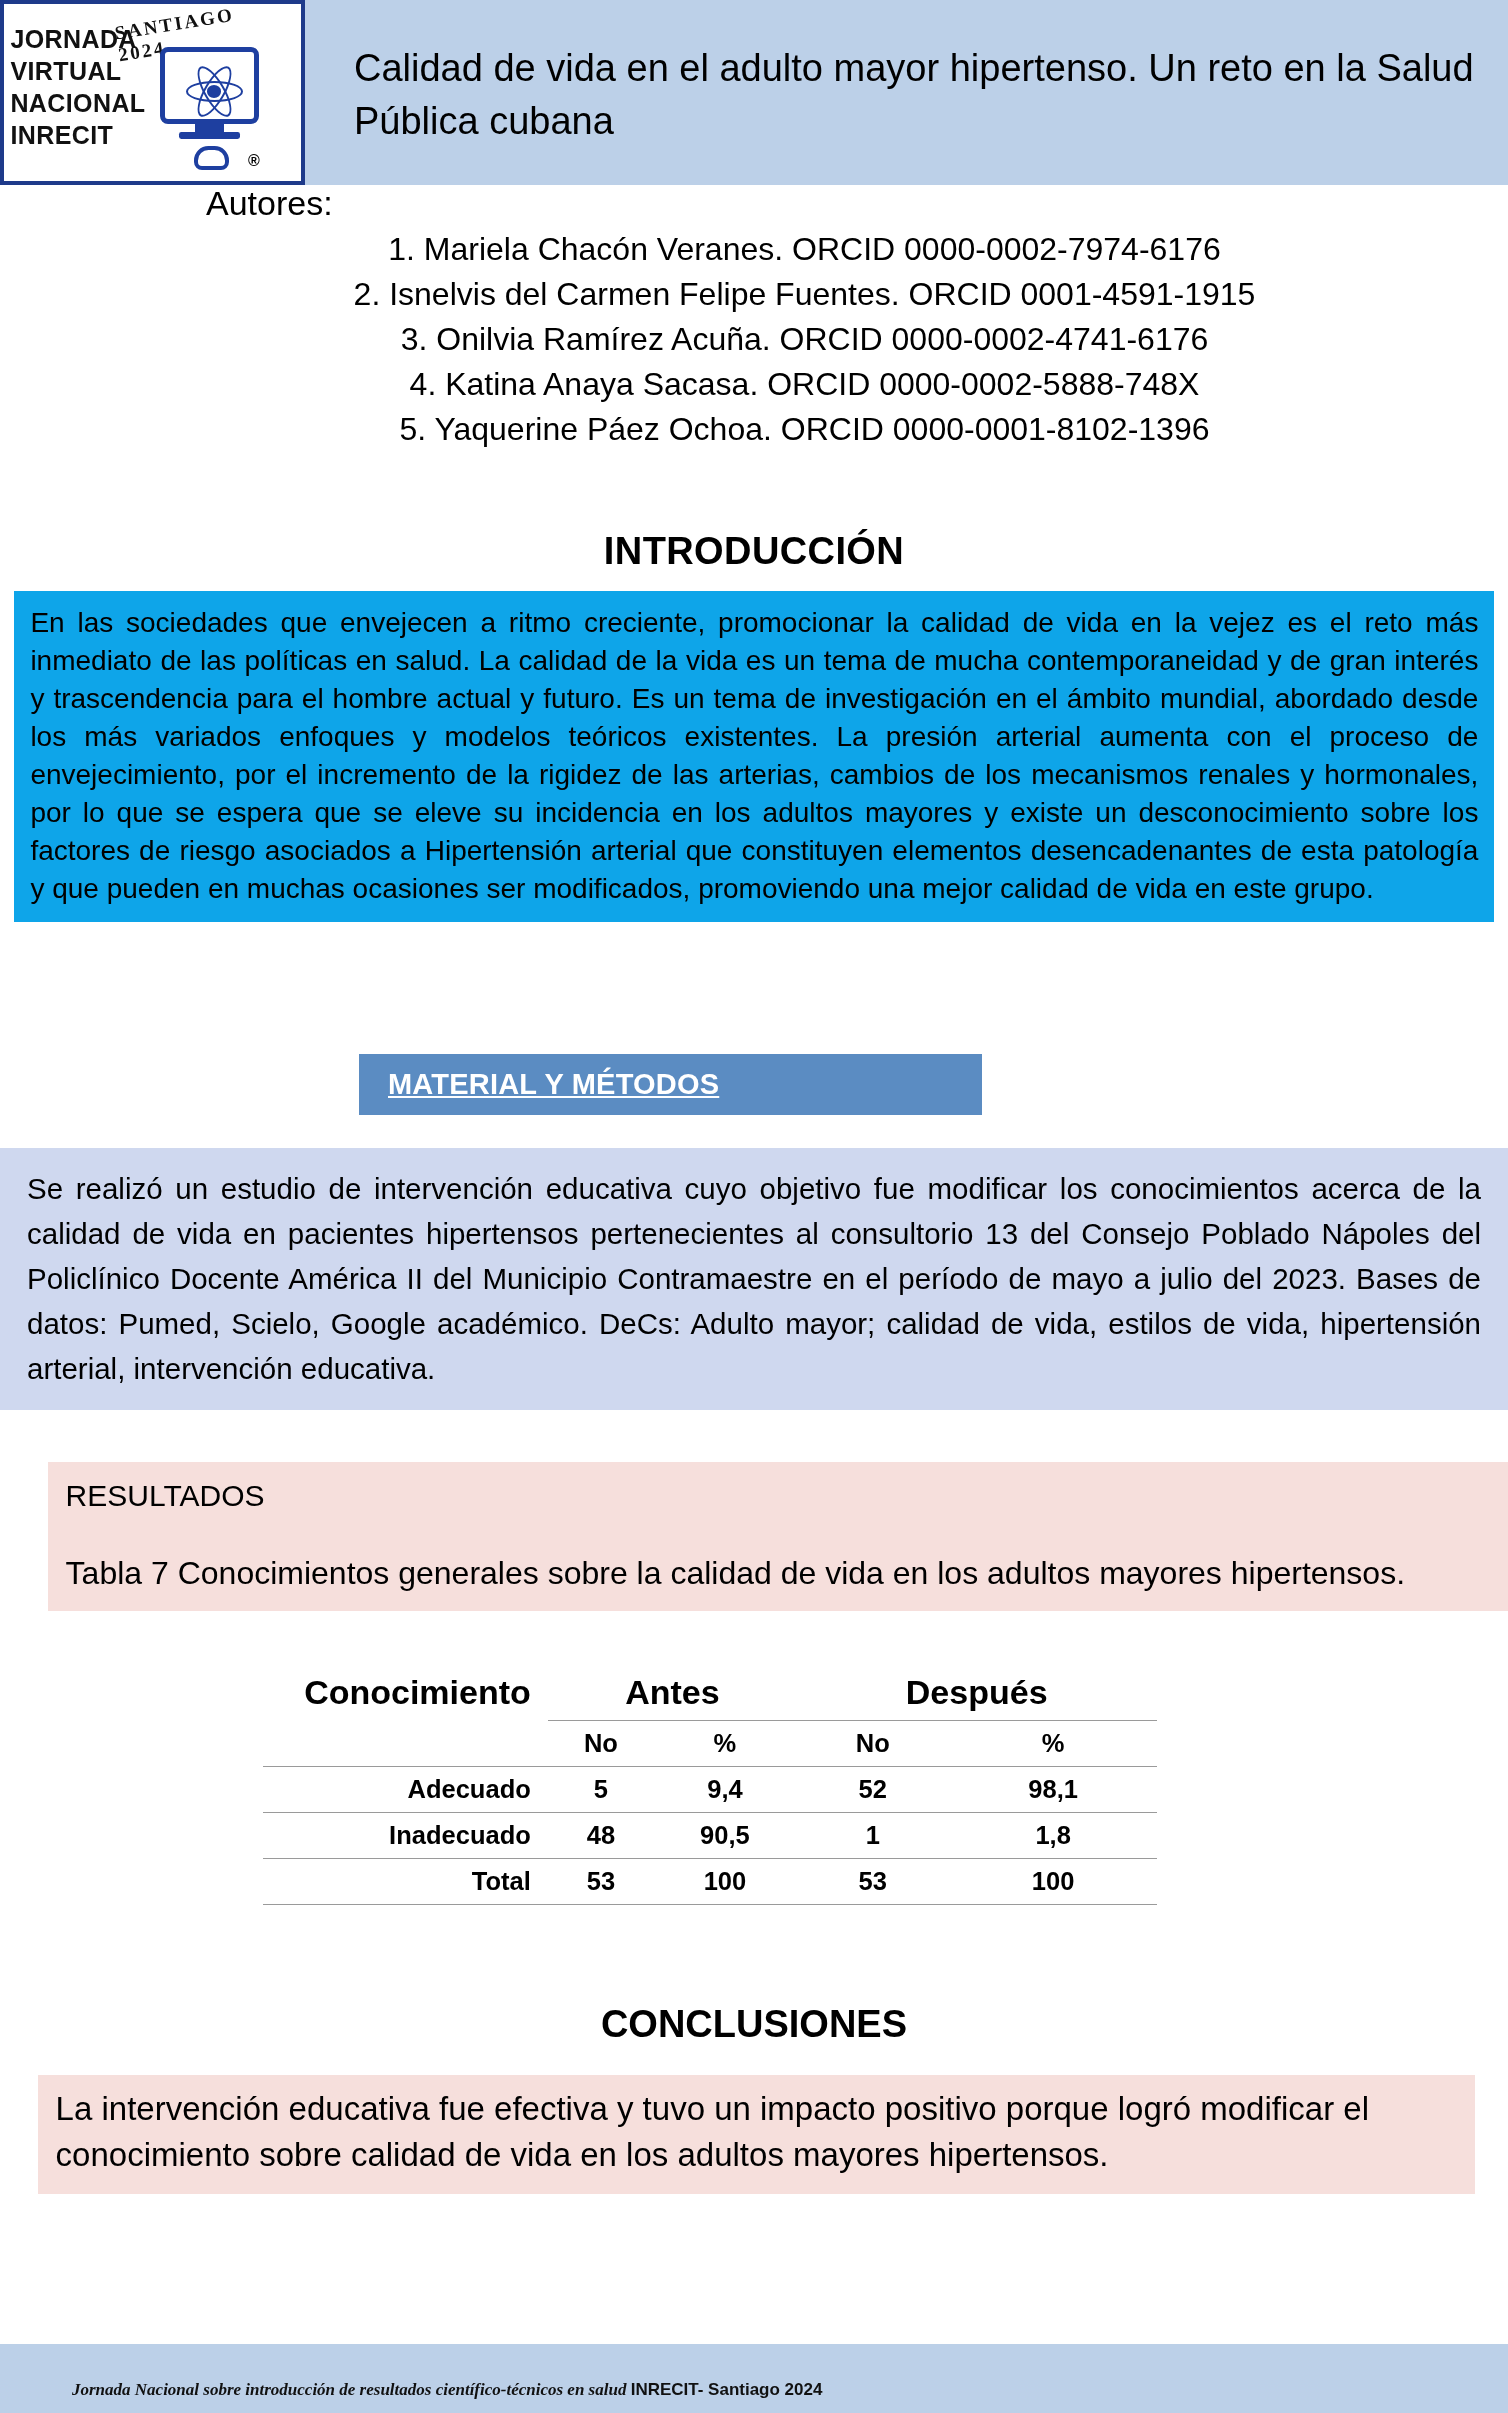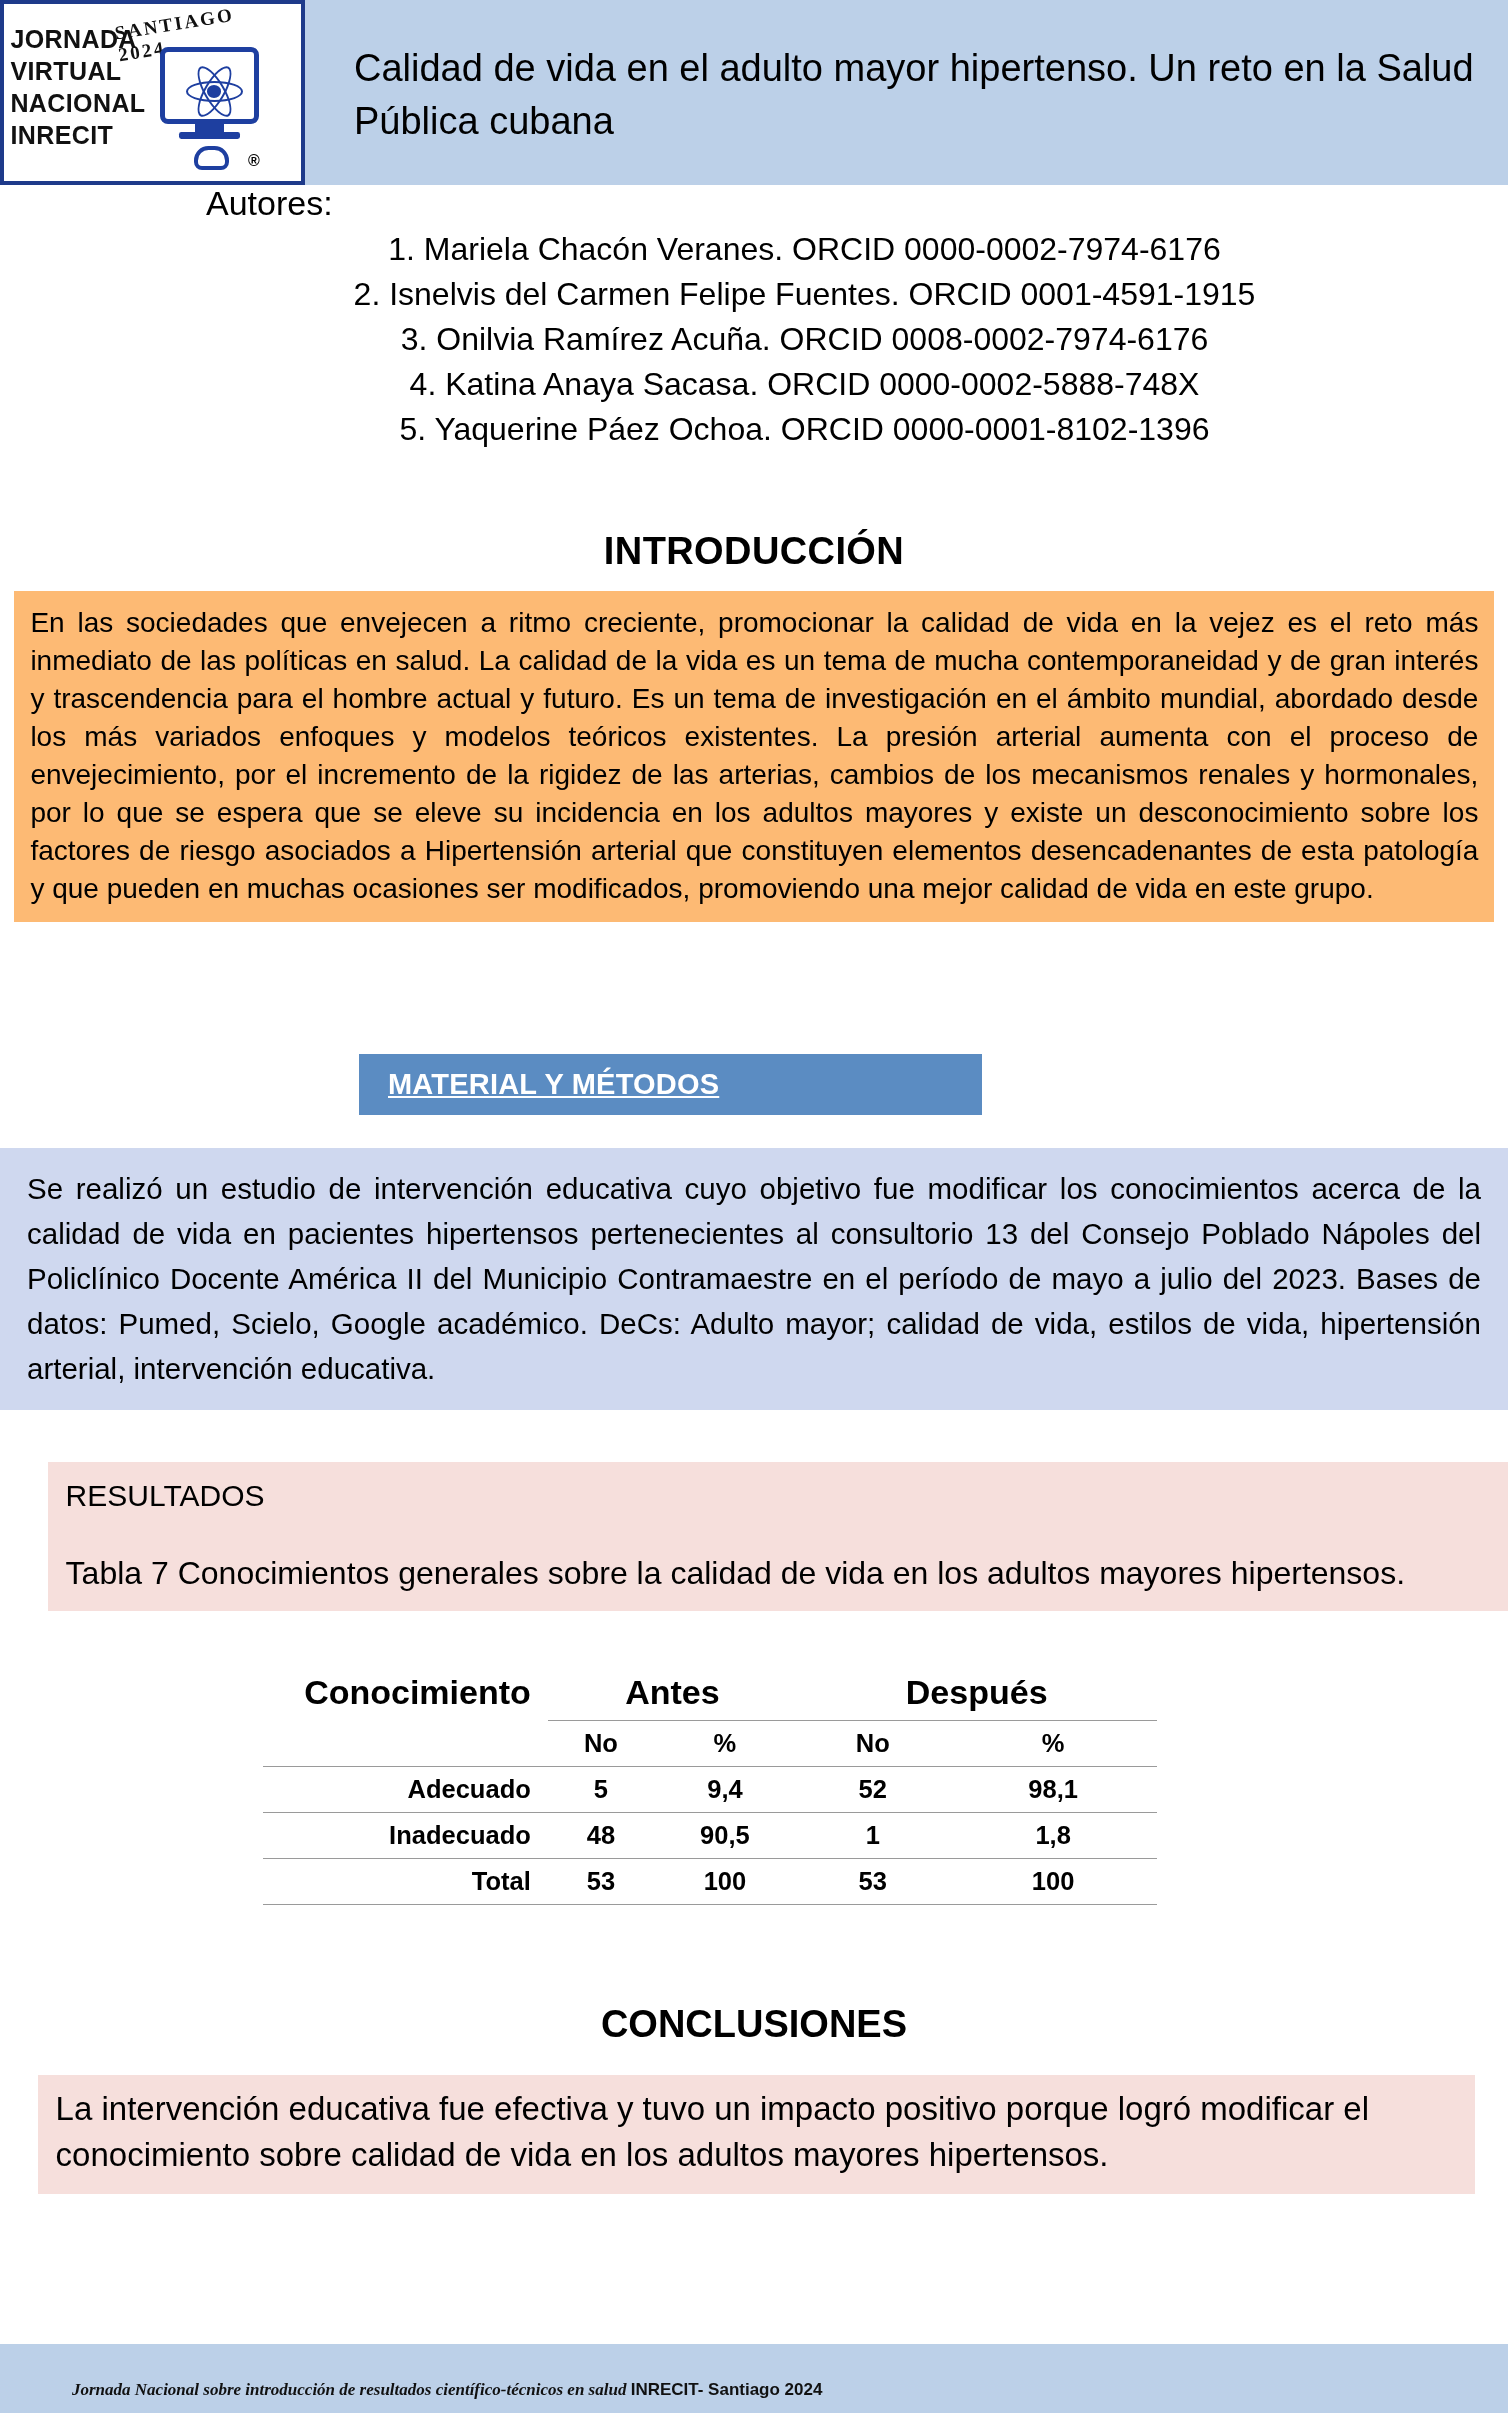--- a/index.html
+++ b/index.html
@@ -196,21 +196,21 @@
     font-weight: bold;
     letter-spacing: 0.4px;
   }
   .intro-box {
     position: absolute;
     left: 14.4px;
     top: 591px;
     width: 1480px;
     padding: 12.8px 16px 14.4px 16px;
     box-sizing: border-box;
-    background: #fdba74;
+    background: #0ea5e9;
     font-size: 28px;
     line-height: 38px;
     text-align: justify;
     font-family: "Liberation Sans", sans-serif;
   }
 
   
   .mm-tab {
     position: absolute;
     left: 359px;
@@ -369,21 +369,21 @@
     <div class="logo-r">®</div>
   </div>
 
   <div class="poster-title">Calidad de vida en el adulto mayor hipertenso. Un reto en la Salud Pública cubana</div>
 
   <div class="authors">
     <div class="lead">Autores:</div>
     <ol>
       <li>1. Mariela Chacón Veranes. ORCID 0000-0002-7974-6176</li>
       <li>2. Isnelvis del Carmen Felipe Fuentes. ORCID 0001-4591-1915</li>
-      <li>3. Onilvia Ramírez Acuña. ORCID 0008-0002-7974-6176</li>
+      <li>3. Onilvia Ramírez Acuña. ORCID 0000-0002-4741-6176</li>
       <li>4. Katina Anaya Sacasa. ORCID 0000-0002-5888-748X</li>
       <li>5. Yaquerine Páez Ochoa. ORCID 0000-0001-8102-1396</li>
     </ol>
   </div>
 
   <div class="intro-title">INTRODUCCIÓN</div>
   <div class="intro-box">En las sociedades que envejecen a ritmo creciente, promocionar la calidad de vida en la vejez es el reto más inmediato de las políticas en salud. La calidad de la vida es un tema de mucha contemporaneidad y de gran interés y trascendencia para el hombre actual y futuro. Es un tema de investigación en el ámbito mundial, abordado desde los más variados enfoques y modelos teóricos existentes. La presión arterial aumenta con el proceso de envejecimiento, por el incremento de la rigidez de las arterias, cambios de los mecanismos renales y hormonales, por lo que se espera que se eleve su incidencia en los adultos mayores y existe un desconocimiento sobre los factores de riesgo asociados a Hipertensión arterial que constituyen elementos desencadenantes de esta patología y que pueden en muchas ocasiones ser modificados, promoviendo una mejor calidad de vida en este grupo.</div>
 
   <div class="mm-tab">MATERIAL Y MÉTODOS</div>
   <div class="mm-box">Se realizó un estudio de intervención educativa cuyo objetivo fue modificar los conocimientos acerca de la calidad de vida en pacientes hipertensos pertenecientes al consultorio 13 del Consejo Poblado Nápoles del Policlínico Docente América II del Municipio Contramaestre en el período de mayo a julio del 2023. Bases de datos: Pumed, Scielo, Google académico. DeCs: Adulto mayor; calidad de vida, estilos de vida, hipertensión arterial, intervención educativa.</div>

